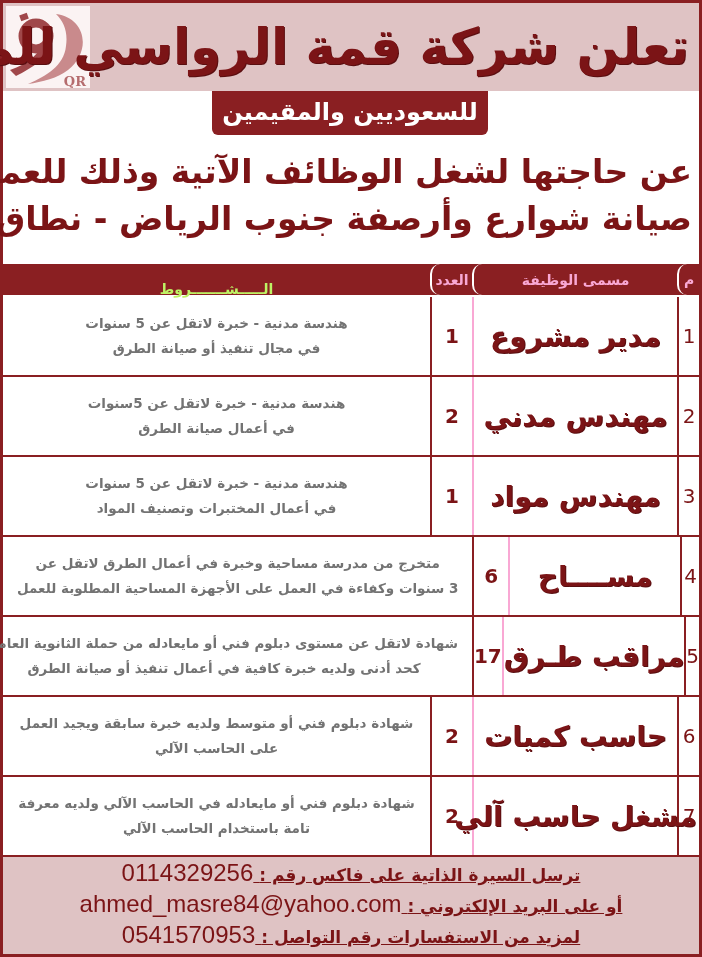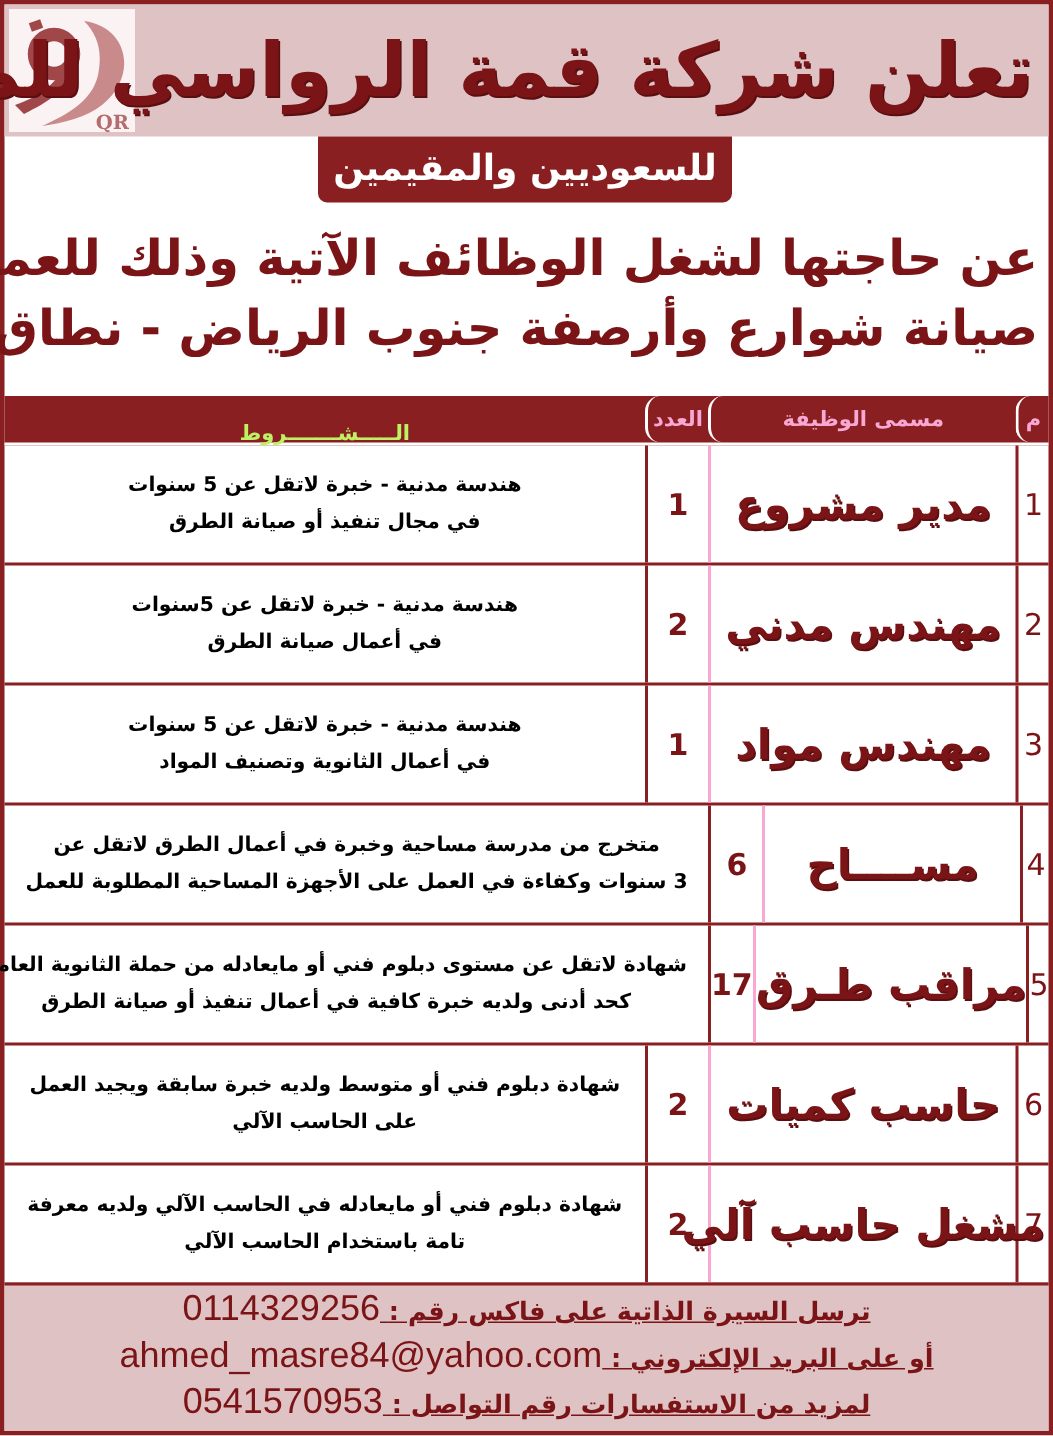--- a/index.html
+++ b/index.html
@@ -23,21 +23,21 @@
   .table { position: absolute; left: 3px; top: 264px; width: 696px; }
   .row { display: flex; direction: rtl; border-bottom: 2px solid #8a1f22; height: 80px; }
   .row.head { height: 33px; background: #8a1f22; color: #fff; border-bottom: 2px solid #fff; }
   .c-num { width: 22px; border-left: 2px solid #8a1f22; display: flex; align-items: center; justify-content: center;
            font-size: 20px; color: #7b1416; }
   .c-title { width: 205px; border-left: 2px solid #f9a8d4; display: flex; align-items: center; justify-content: center;
              font-weight: bold; font-size: 28px; color: #7b1416; white-space: nowrap; text-shadow: 1px 1px 0 #5a0e10; }
   .c-count { width: 42px; border-left: 2px solid #8a1f22; display: flex; align-items: center; justify-content: center;
              font-weight: bold; font-size: 20px; color: #7b1416; }
   .c-cond { flex: 1; display: flex; flex-direction: column; align-items: center; justify-content: center; padding: 0 14px;
-            font-weight: bold; font-size: 13.5px; line-height: 25px; color: #000000; text-align: center; white-space: nowrap; }
+            font-weight: bold; font-size: 13.5px; line-height: 25px; color: #737373; text-align: center; white-space: nowrap; }
   .row.head .c-num, .row.head .c-title, .row.head .c-count { color: #f9a8d4; border-left: 2px solid #fff; font-size: 14px; text-shadow: none; font-weight: bold; border-radius: 10px; }
   .row.head .c-cond { color: #bef264; font-size: 14px; margin-top: 20px; }
   .row.head .c-num { font-size: 14px; }
 
   .footer { position: absolute; left: 3px; top: 855px; width: 696px; height: 99px; background: #dfc3c4;
             border-top: 2px solid #8a1f22; direction: rtl; text-align: center; color: #7b1416; text-decoration: underline; }
   .fline { height: 31px; line-height: 31px; font-size: 17px; font-weight: bold; white-space: nowrap; }
   .fline .val { font-family: "Liberation Sans Narrow", "Liberation Sans", sans-serif; font-weight: normal; font-size: 24px; unicode-bidi: isolate; direction: ltr; display: inline-block; }
 </style>
 </head>
@@ -93,21 +93,21 @@
       <div>في أعمال صيانة الطرق</div>
     </div>
   </div>
 
   <div class="row">
     <div class="c-num">3</div>
     <div class="c-title">مهندس مواد</div>
     <div class="c-count">1</div>
     <div class="c-cond">
       <div>هندسة مدنية - خبرة لاتقل عن 5 سنوات</div>
-      <div>في أعمال الثانوية وتصنيف المواد</div>
+      <div>في أعمال المختبرات وتصنيف المواد</div>
     </div>
   </div>
 
   <div class="row">
     <div class="c-num">4</div>
     <div class="c-title">مســــاح</div>
     <div class="c-count">6</div>
     <div class="c-cond">
       <div>متخرج من مدرسة مساحية وخبرة في أعمال الطرق لاتقل عن</div>
       <div>3 سنوات وكفاءة في العمل على الأجهزة المساحية المطلوبة للعمل</div>

